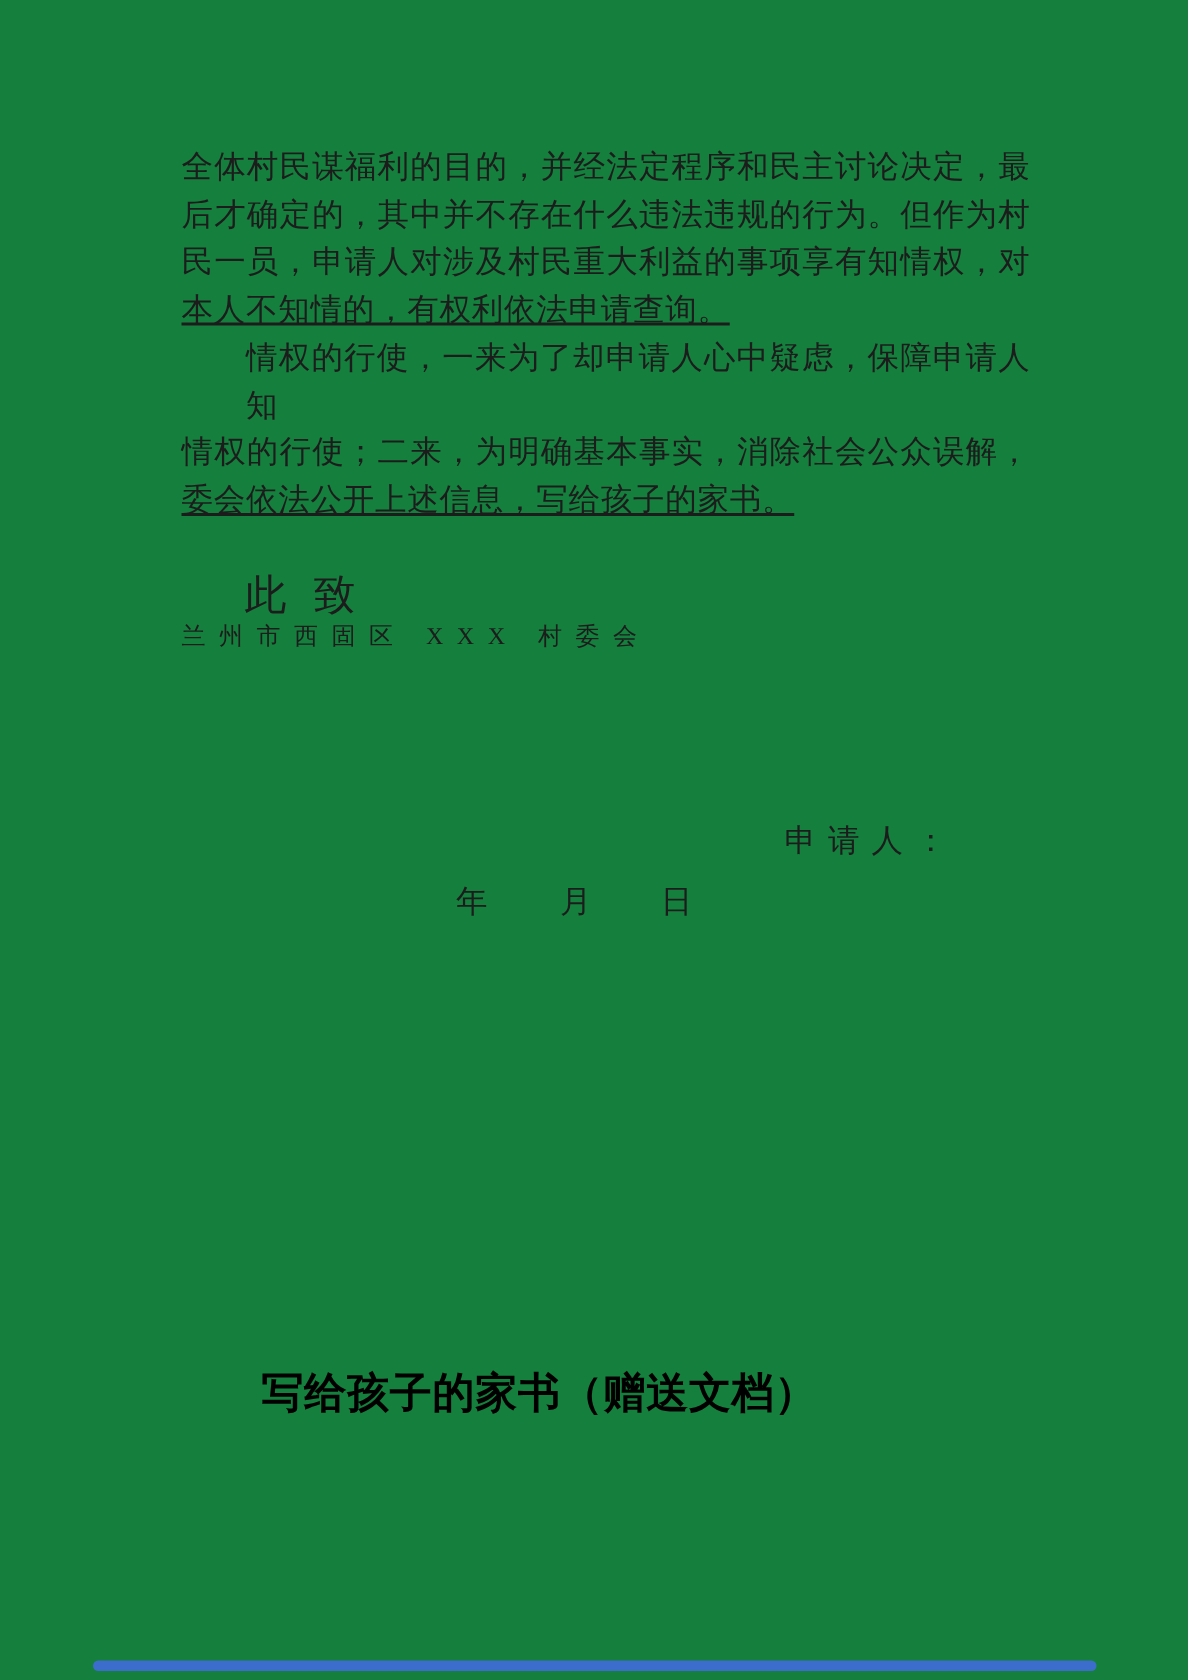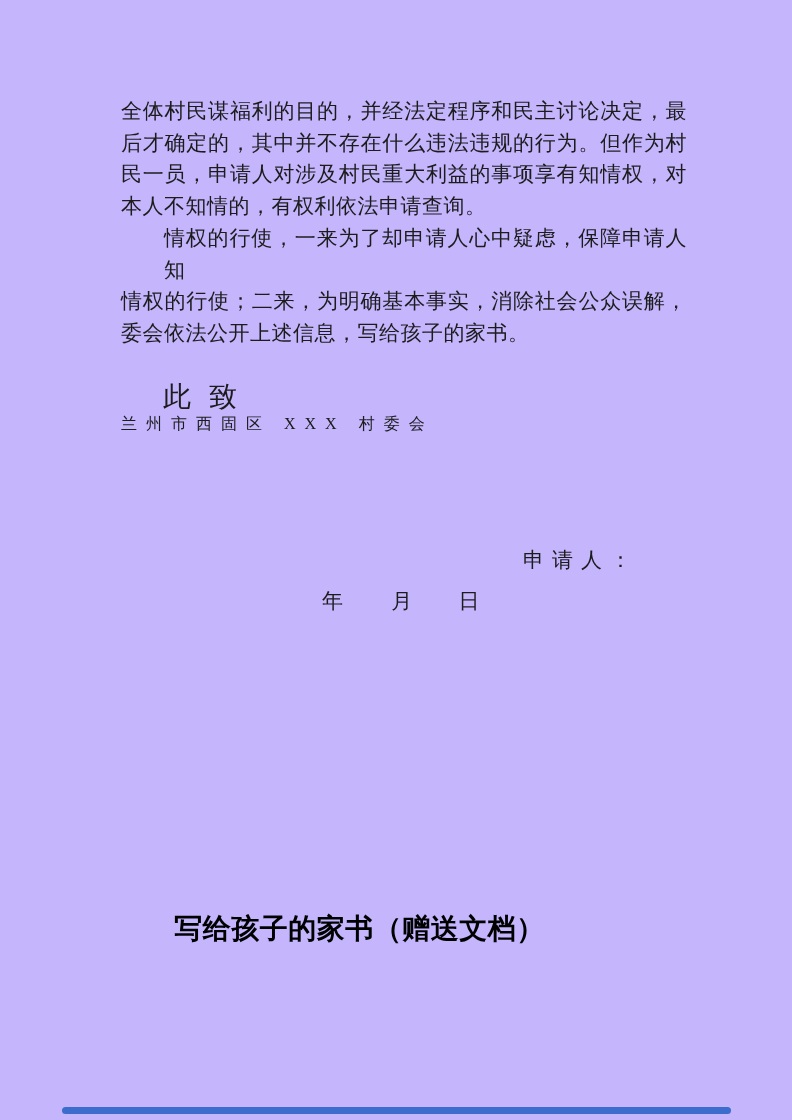--- a/index.html
+++ b/index.html
@@ -7,35 +7,35 @@
   body {
     background: #ffffff;
     font-family: "Liberation Serif", "DejaVu Serif", serif;
     color: #1c1c1c;
     position: relative;
   }
   .page {
     position: absolute;
     left: 0; top: 0;
     width: 792px; height: 1120px;
-    background: #c4b5fd;
+    background: #15803d;
     overflow: hidden;
   }
   .para {
     position: absolute;
     left: 121px;
     width: 566px;
     font-size: 21px;
     line-height: 31.5px;
     letter-spacing: 0.5px;
   }
   #para1 { top: 96px; }
   #para2 { top: 223px; }
   .para .line { text-align: justify; text-align-last: justify; }
-  .para .line.last { text-align-last: left; }
+  .para .line.last { text-align-last: left; text-decoration: underline; }
   #para2 .line.first { padding-left: 43px; }
   .salutation {
     position: absolute;
     left: 163px; top: 378px;
     font-size: 28px;
     letter-spacing: 18px;
   }
   .recipient {
     position: absolute;
     left: 121px; top: 414px;
@@ -43,21 +43,21 @@
     letter-spacing: 9px;
   }
   .applicant {
     position: absolute;
     left: 523px; top: 546px;
     font-size: 21px;
     letter-spacing: 8px;
   }
   .date-line {
     position: absolute;
-    left: 322px; top: 587px;
+    left: 304px; top: 587px;
     font-size: 21px;
   }
   .date-line span { display: inline-block; }
   .date-month { margin-left: 43px; }
   .date-day { margin-left: 41px; }
   .appendix-title {
     position: absolute;
     left: 0; top: 910px;
     width: 719px;
     text-align: center;

